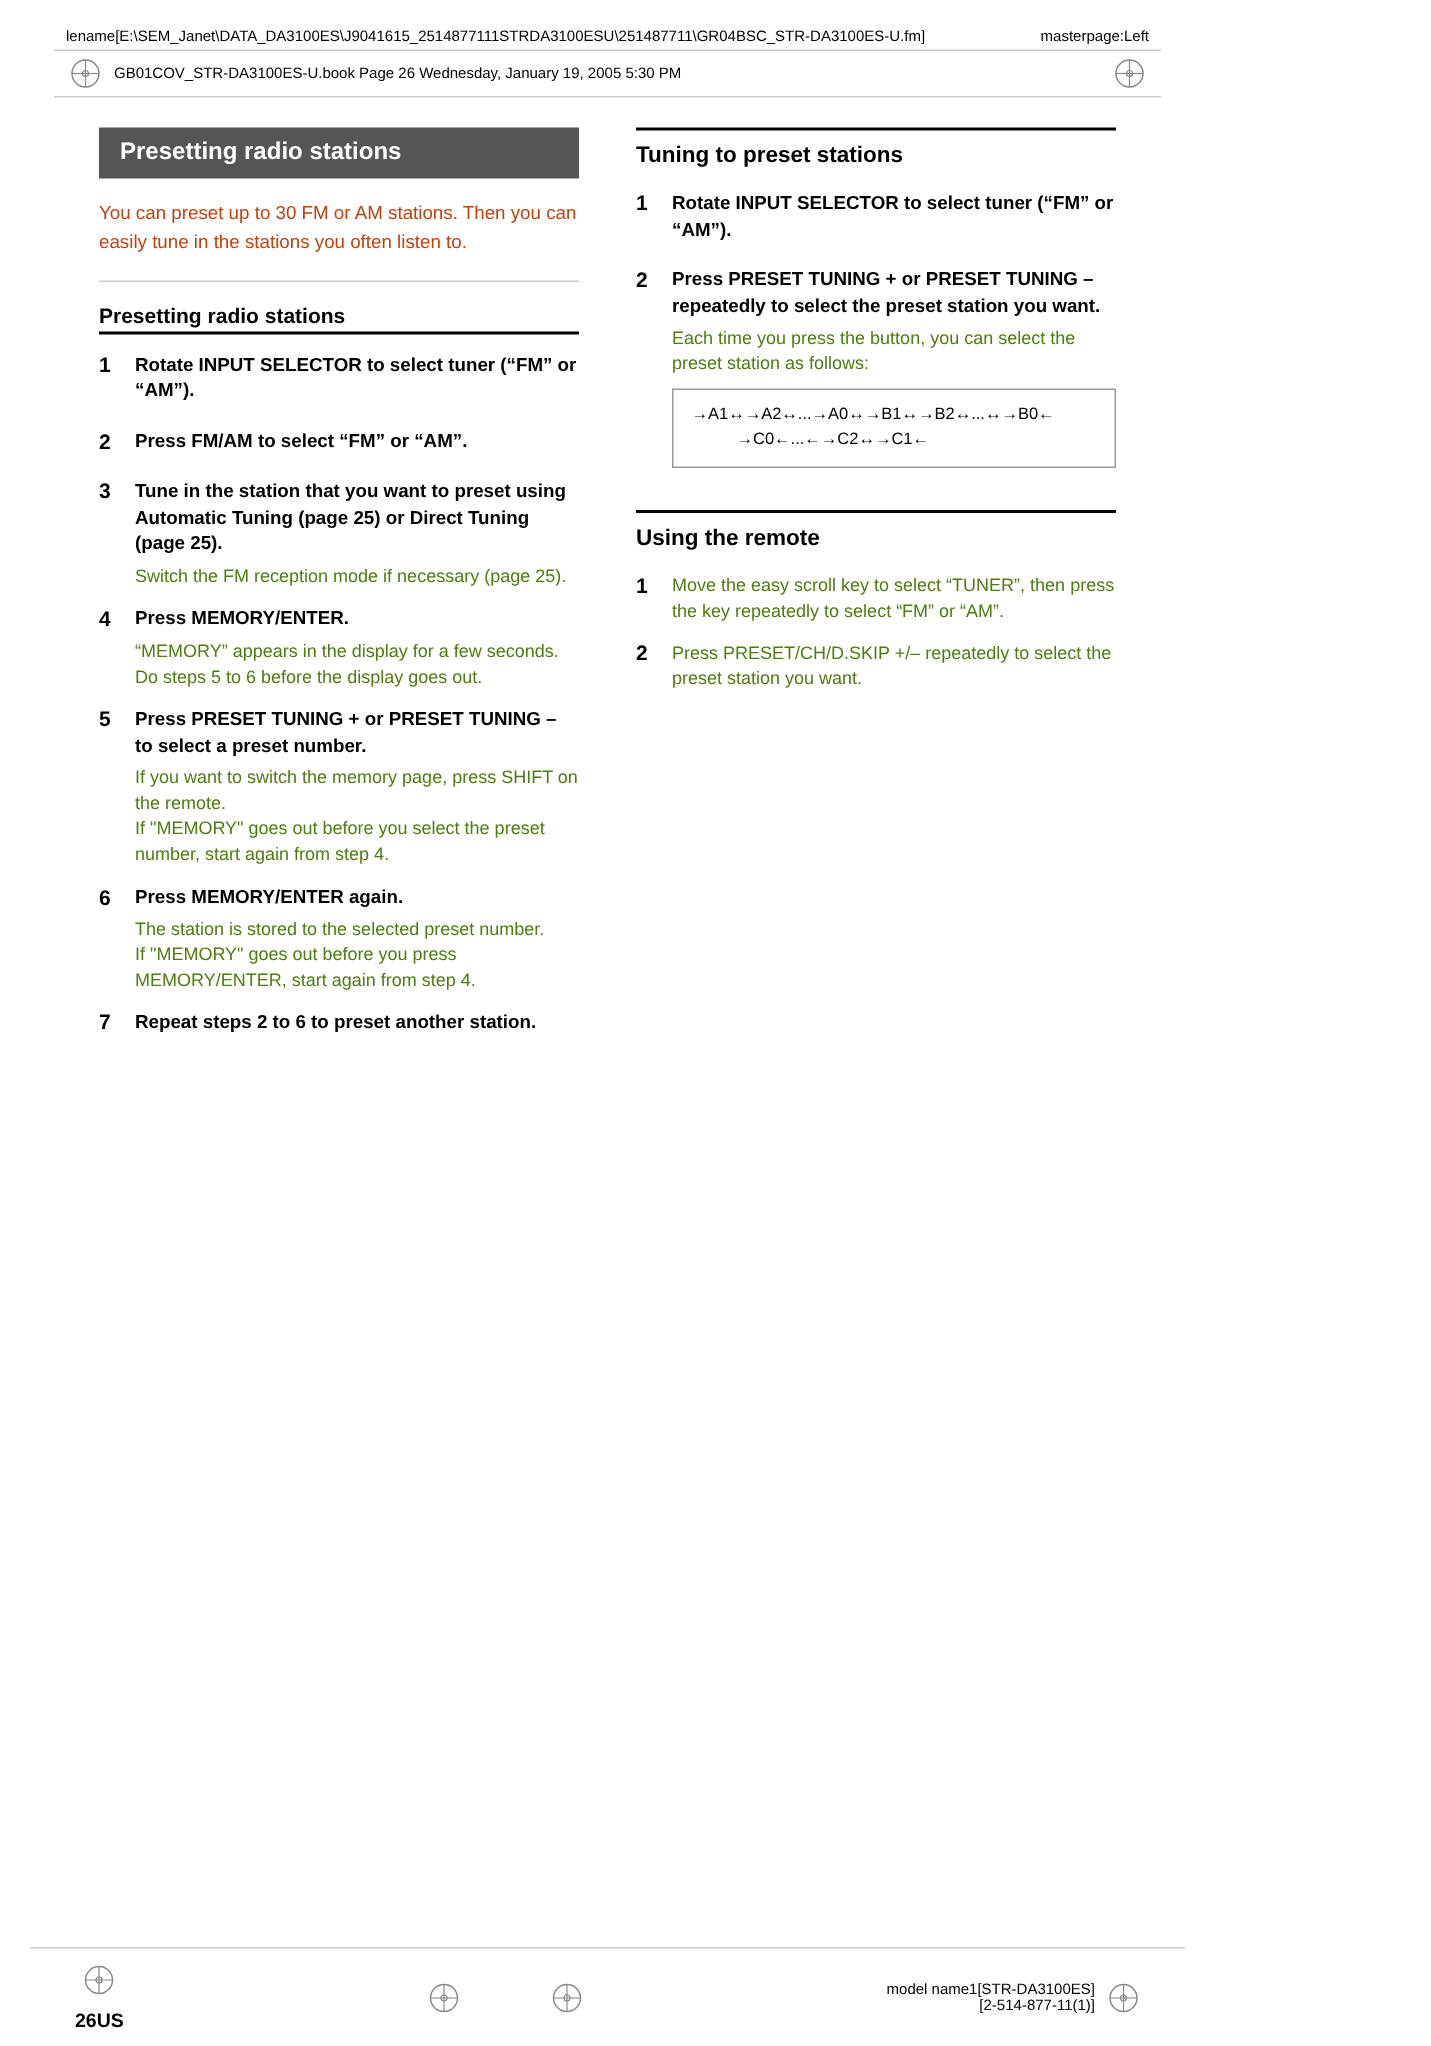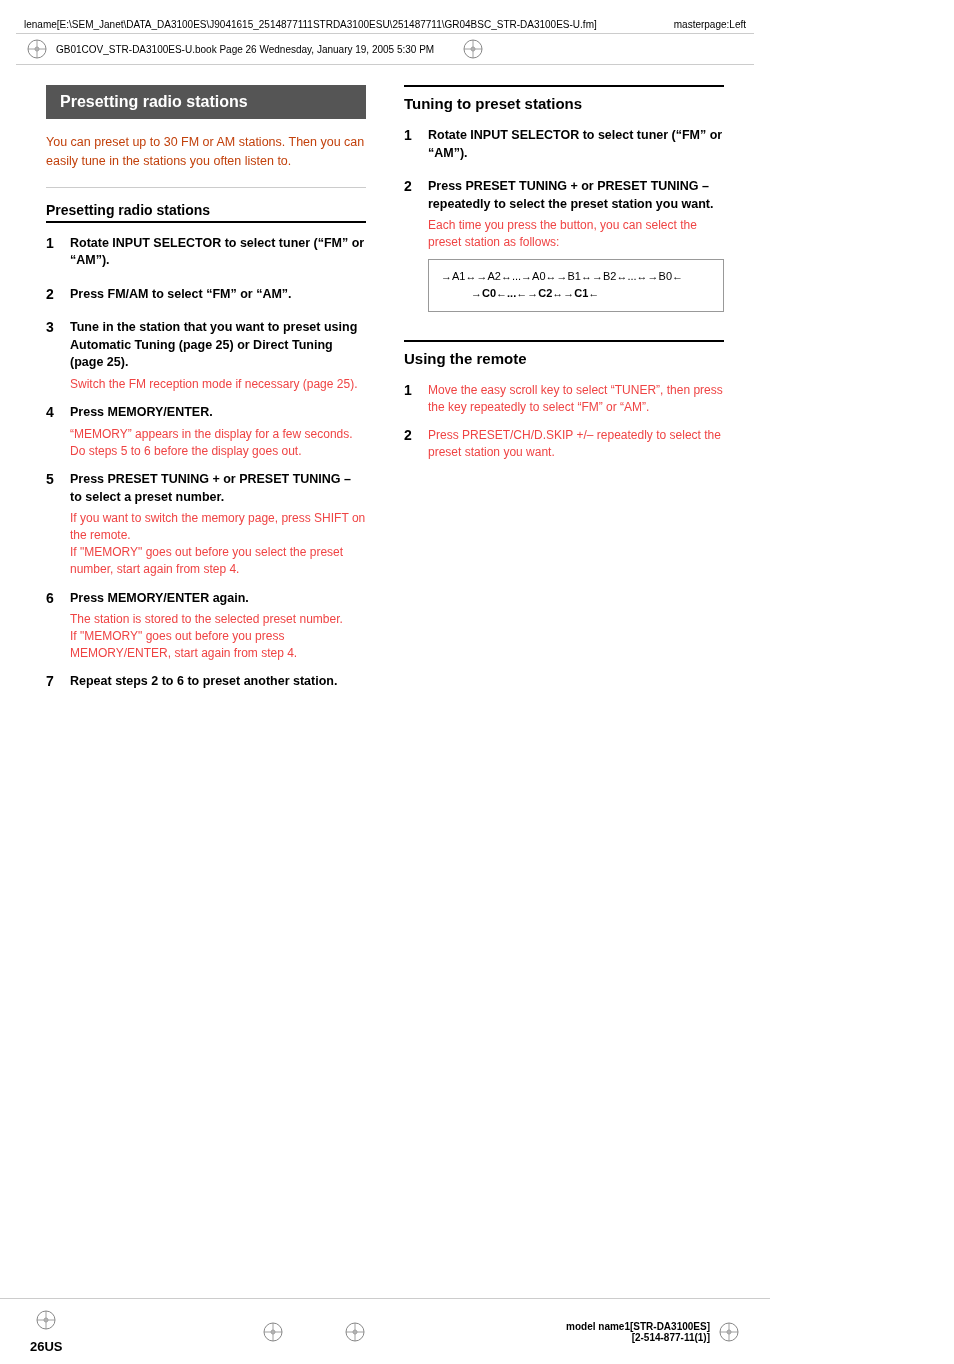--- a/index.html
+++ b/index.html
@@ -12,20 +12,21 @@
       font-size: 13px;
       color: #000;
       position: relative;
     }
 
     .page-container {
       width: 770px;
       min-height: 1364px;
       position: relative;
       padding: 16px;
+      margin-left: 20px;
     }
 
     
     .main-content {
       display: flex;
       padding: 20px 30px;
       gap: 38px;
     }
 
     
@@ -96,21 +97,21 @@
     .step-main {
       font-weight: bold;
       font-size: 12.5px;
       line-height: 1.4;
       margin-bottom: 4px;
     }
 
     .step-sub {
       font-size: 12px;
       line-height: 1.4;
-      color: #ef4444;
+      color: #4d7c0f;
     }
 
     
     .diagram-box {
       border: 1px solid #999;
       padding: 8px 12px;
       margin: 8px 0 12px 0;
       font-size: 11px;
       font-family: Arial, Helvetica, sans-serif;
     }
@@ -147,21 +148,21 @@
 </head>
 <body>
 
 <div class="page-container">
 
   <div class="header-row">
     <span>lename[E:\SEM_Janet\DATA_DA3100ES\J9041615_2514877111STRDA3100ESU\251487711\GR04BSC_STR-DA3100ES-U.fm]</span>
     <span>masterpage:Left</span>
   </div>
 
-  <div style="display:flex; align-items:center; justify-content:flex-start; padding: 4px 10px; border-bottom: 1px solid #ccc; font-size:10px;gap:28px;">
+  <div style="display:flex; align-items:center; justify-content:space-between; padding: 4px 10px; border-bottom: 1px solid #ccc; font-size:10px;gap:28px;">
     <div style="display:flex; align-items:center; gap:8px;">
 
       <svg class="compass-svg" viewBox="0 0 22 22">
         <circle cx="11" cy="11" r="9" fill="none" stroke="#888" stroke-width="1"></circle>
         <line x1="11" y1="2" x2="11" y2="20" stroke="#888" stroke-width="0.8"></line>
         <line x1="2" y1="11" x2="20" y2="11" stroke="#888" stroke-width="0.8"></line>
         <circle cx="11" cy="11" r="2" fill="none" stroke="#888" stroke-width="0.8"></circle>
       </svg>
       <span>GB01COV_STR-DA3100ES-U.book  Page 26  Wednesday, January 19, 2005  5:30 PM</span>
     </div>
@@ -262,21 +263,21 @@
         <li class="step-item">
           <span class="step-number">2</span>
           <div class="step-content">
             <div class="step-main">Press PRESET TUNING + or PRESET TUNING – repeatedly to select the preset station you want.</div>
             <div class="step-sub">Each time you press the button, you can select the preset station as follows:</div>
 
             <div class="diagram-box">
               <div class="diagram-row">
                 <span>→A1↔→A2↔...→A0↔→B1↔→B2↔...↔→B0←</span>
               </div>
-              <div class="diagram-row" style="padding-left:30px;font-weight:bold;">
+              <div class="diagram-row" style="padding-left:30px;">
                 <span>→C0←...←→C2↔→C1←</span>
               </div>
             </div>
           </div>
         </li>
 
       </ol>
 
       <hr style="border:none; border-top:2px solid #000; margin: 16px 0 8px 0;">
 
@@ -326,21 +327,21 @@
         <circle cx="11" cy="11" r="2" fill="none" stroke="#888" stroke-width="0.8"></circle>
       </svg>
       <svg class="compass-svg" viewBox="0 0 22 22">
         <circle cx="11" cy="11" r="9" fill="none" stroke="#888" stroke-width="1"></circle>
         <line x1="11" y1="2" x2="11" y2="20" stroke="#888" stroke-width="0.8"></line>
         <line x1="2" y1="11" x2="20" y2="11" stroke="#888" stroke-width="0.8"></line>
         <circle cx="11" cy="11" r="2" fill="none" stroke="#888" stroke-width="0.8"></circle>
       </svg>
     </div>
 
-    <div style="display:flex; align-items:center; gap:8px; text-align:right;font-weight:bold;">
+    <div style="display:flex; align-items:center; gap:8px; text-align:right;">
       <div>
         <div style="font-size:10px;">model name1[STR-DA3100ES]</div>
         <div style="font-size:10px;">[2-514-877-11(1)]</div>
       </div>
 
       <svg class="compass-svg" viewBox="0 0 22 22">
         <circle cx="11" cy="11" r="9" fill="none" stroke="#888" stroke-width="1"></circle>
         <line x1="11" y1="2" x2="11" y2="20" stroke="#888" stroke-width="0.8"></line>
         <line x1="2" y1="11" x2="20" y2="11" stroke="#888" stroke-width="0.8"></line>
         <circle cx="11" cy="11" r="2" fill="none" stroke="#888" stroke-width="0.8"></circle>

